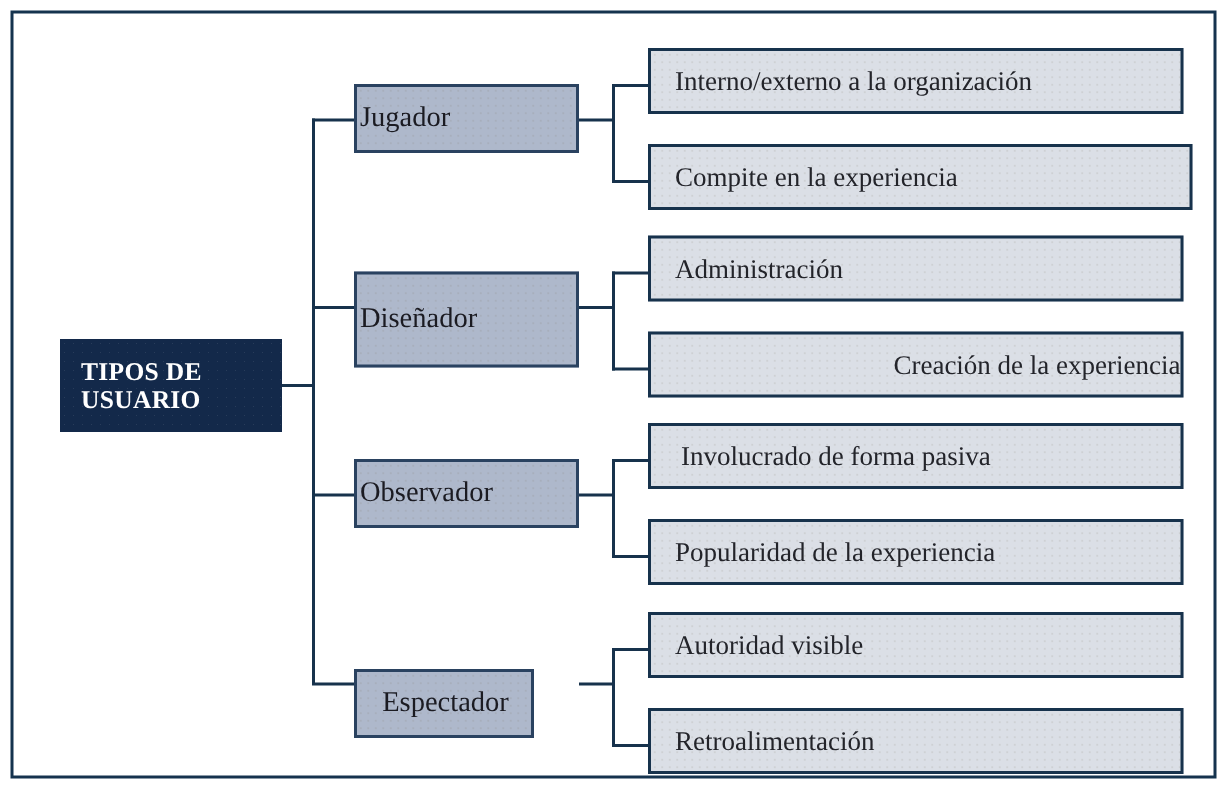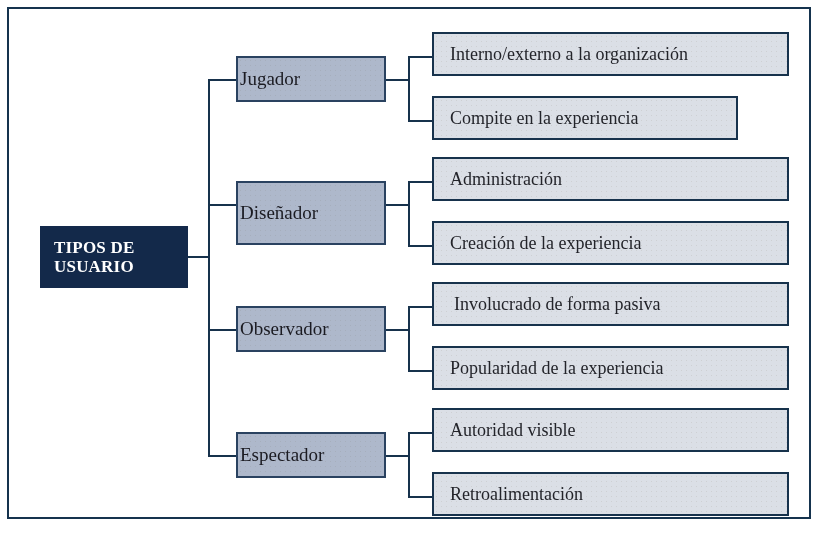--- a/index.html
+++ b/index.html
@@ -152,35 +152,35 @@
   </div>
 
   <div class="node node-branch" style="left:236px; top:181px; width:150px; height:64px;">
     <span class="node-label">Diseñador</span>
   </div>
 
   <div class="node node-branch" style="left:236px; top:306px; width:150px; height:46px;">
     <span class="node-label">Observador</span>
   </div>
 
-  <div class="node node-branch" style="left:236px; top:432px; width:150px; height:46px;">
+  <div class="node node-branch" style="left:236px; top:446px; width:120px; height:46px;justify-content:center;">
     <span class="node-label">Espectador</span>
   </div>
 
   <div class="node node-leaf" style="left:432px; top:32px; width:357px; height:44px;">
     <span class="node-label">Interno/externo a la organización</span>
   </div>
-  <div class="node node-leaf" style="left:432px; top:96px; width:306px; height:44px;">
+  <div class="node node-leaf" style="left:432px; top:96px; width:363px; height:44px;">
     <span class="node-label">Compite en la experiencia</span>
   </div>
 
   <div class="node node-leaf" style="left:432px; top:157px; width:357px; height:44px;">
     <span class="node-label">Administración</span>
   </div>
-  <div class="node node-leaf" style="left:432px; top:221px; width:357px; height:44px;">
+  <div class="node node-leaf" style="left:432px; top:221px; width:357px; height:44px;justify-content:flex-end;">
     <span class="node-label">Creación de la experiencia</span>
   </div>
 
   <div class="node node-leaf" style="left:432px; top:282px; width:357px; height:44px;padding-left:20px;">
     <span class="node-label">Involucrado de forma pasiva</span>
   </div>
   <div class="node node-leaf" style="left:432px; top:346px; width:357px; height:44px;">
     <span class="node-label">Popularidad de la experiencia</span>
   </div>
 

